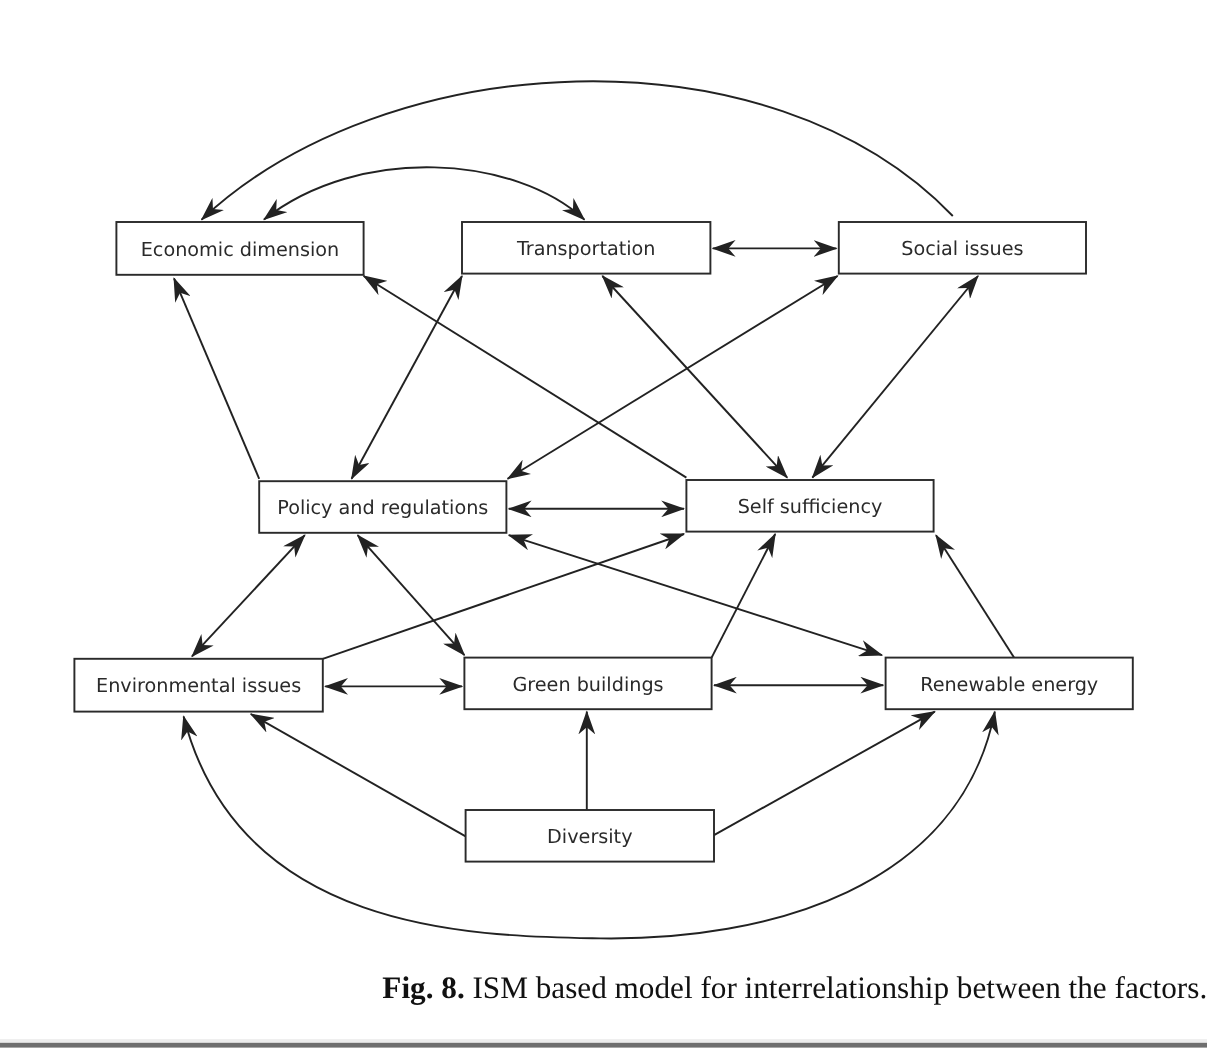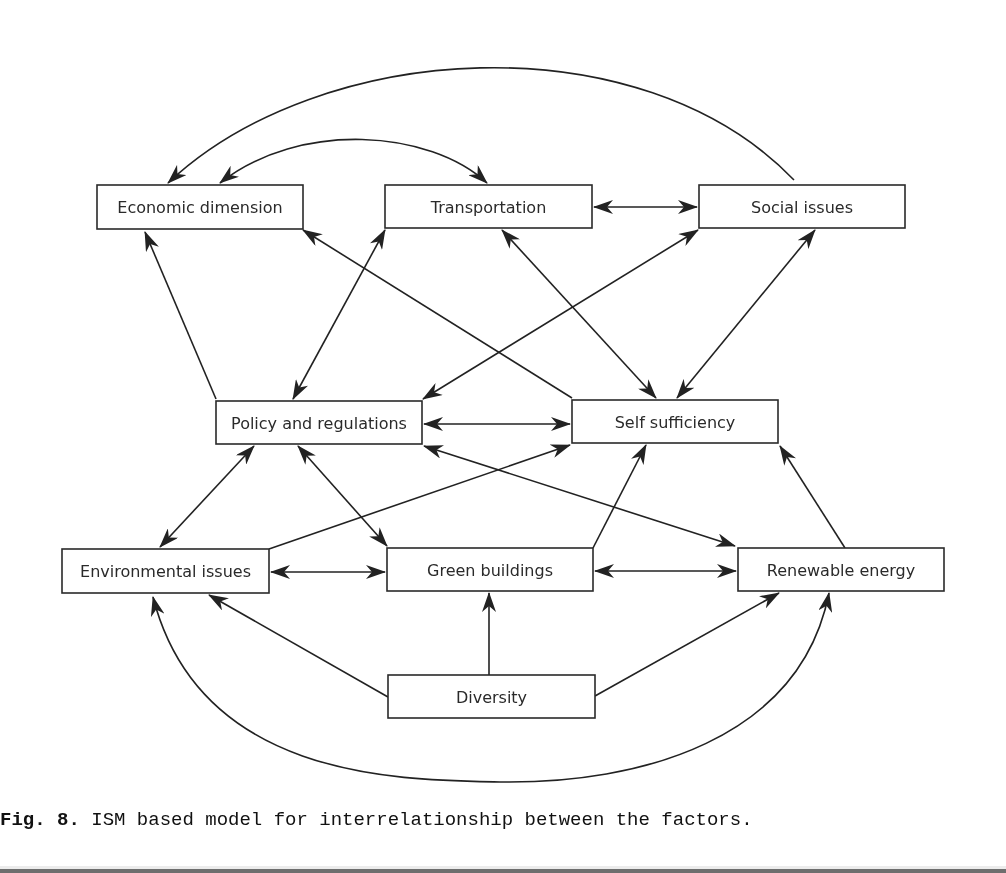--- a/index.html
+++ b/index.html
@@ -2,22 +2,22 @@
 <html><head>
 <meta charset="utf-8">
 <style>
   html, body { margin: 0; padding: 0; background: #ffffff; }
   body { width: 1006px; height: 873px; position: relative; overflow: hidden; }
   #diagram { position: absolute; left: 0; top: 0; }
   .node-rect { fill: #ffffff; stroke: #2a2a2a; stroke-width: 1.6; }
   .node-label { font-family: "DejaVu Sans", sans-serif; font-size: 16px; fill: #2a2a2a; }
   .edge { fill: none; stroke: #222222; stroke-width: 1.6; }
   .caption {
-    position: absolute; left: 0; width: 1006px; top: 809px; text-align: left;
-    font-family: Liberation Mono, monospace; font-size: 19px; color: #111;
+    position: absolute; left: 0; width: 1006px; top: 809px; text-align: right;
+    font-family: Liberation Serif, serif; font-size: 26px; color: #111;
   }
   .caption b { font-weight: bold; }
   .bottom-bar-light { position: absolute; left: 0; top: 866px; width: 1006px; height: 3px; background: #ececec; }
   .bottom-bar { position: absolute; left: 0; top: 869px; width: 1006px; height: 4px; background: #6e6e6e; }
 </style>
 </head>
 <body>
 
 <svg id="diagram" width="1006" height="873">
   <defs>

